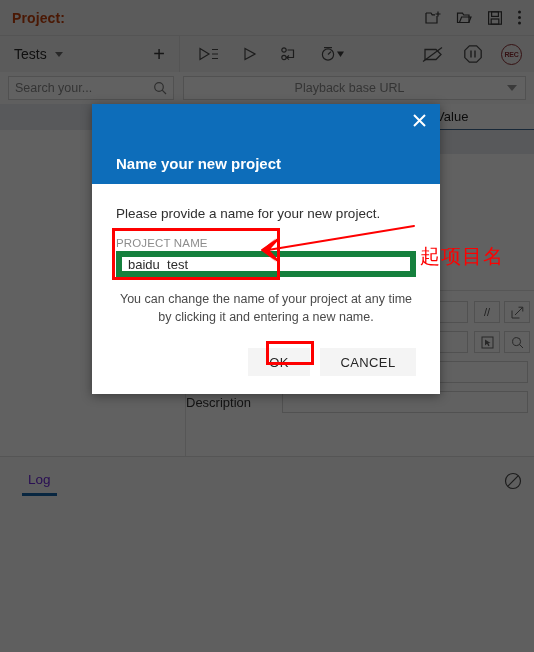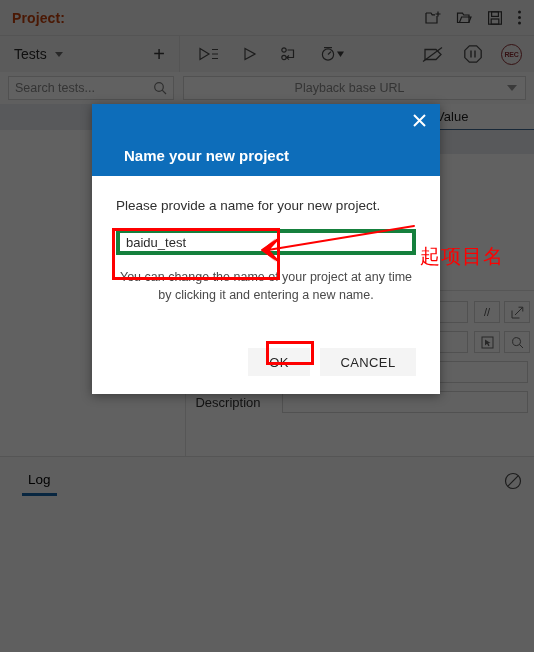--- a/index.html
+++ b/index.html
@@ -178,21 +178,21 @@
     background: #fff;
     padding-top: 8px;
   }
   .d-row {
     display: flex; align-items: center;
     height: 26px;
     margin-bottom: 4px;
   }
   .d-lab {
     width: 96px;
-    text-align: center;
+    text-align: left;
     padding-right: 12px;
     font-size: 13px;
     color: #333;
   }
   .d-inp {
     flex: 1; height: 22px;
     border: 1px solid #d4d4d4;
     background: #fff;
     margin-right: 6px;
   }
@@ -211,21 +211,21 @@
     background: #fafafa;
     border-top: 1px solid #e0e0e0;
     display: flex; align-items: flex-end;
   }
   .btab {
     padding: 0 14px 9px 14px;
     font-size: 13.5px;
     color: #333;
     position: relative;
   }
-  .btab.active { color: #000000; }
+  .btab.active { color: #6d28d9; }
   .btab.active::after {
     content: "";
     position: absolute;
     left: 8px; right: 8px; bottom: 0;
     height: 3px;
     background: #1565a8;
   }
   .btab-spacer { margin-left: 14px; }
   .clear-icon { margin-left: auto; margin-right: 12px; margin-bottom: 6px; }
 
@@ -246,25 +246,25 @@
   .modal {
     position: absolute;
     left: 92px; top: 104px;
     width: 348px; height: 290px;
     background: #ffffff;
     z-index: 50;
     box-shadow: 0 2px 10px rgba(0,0,0,.4);
     display: flex; flex-direction: column;
   }
   .modal-head {
-    height: 72px;
+    height: 80px;
     background: #0d6dba;
     position: relative;
     display: flex; align-items: flex-end;
-    padding: 0 0 12px 32px;
+    padding: 0 0 12px 24px;
   }
   .modal-title {
     color: #fff;
     font-size: 15px;
     font-weight: bold;
   }
   .modal-close {
     position: absolute;
     right: 10px; top: 5px;
     width: 22px; height: 22px;
@@ -287,21 +287,21 @@
   .field-label {
     font-size: 11.5px;
     color: #8d8d8d;
     letter-spacing: .15px;
     display: block;
     margin-bottom: 2px;
   }
   .field-input {
     width: 100%;
     height: 26px;
-    border: 4px solid #15803d;
+    border: 6px solid #15803d;
     background: #fff;
     font-size: 13px;
     color: #2b2b2b;
     padding: 0 6px;
     font-family: "Liberation Sans", sans-serif;
   }
   .modal-help {
     font-size: 12.5px;
     color: #4a4a4a;
     line-height: 1.42;
@@ -437,21 +437,21 @@
               <path d="M6.4 1.8h7.2l4.6 4.6v7.2l-4.6 4.6H6.4l-4.6-4.6V6.4Z" fill="none" stroke="#4a4a4a" stroke-width="1.3"></path>
               <path d="M8 6.6v6.8M12 6.6v6.8" stroke="#4a4a4a" stroke-width="1.4"></path>
             </svg>
         </span>
         <span class="rec-btn">REC</span>
       </div>
     </div>
 
     <div class="searchrow">
       <div class="search-box">
-        <span class="ph">Search tests...</span>
+        <span class="ph">Search your...</span>
         <span class="icn">
           <svg width="14" height="14" viewBox="0 0 14 14">
               <circle cx="6" cy="6" r="4.3" fill="none" stroke="#7a7a7a" stroke-width="1.2"></circle>
               <path d="M9.2 9.2 L13 13" stroke="#7a7a7a" stroke-width="1.2"></path>
             </svg>
         </span>
       </div>
       <div class="url-box">
         <span class="ph">Playback base URL</span>
         <span class="caret-lg"></span>
@@ -533,20 +533,21 @@
         <svg width="15" height="15" viewBox="0 0 15 15">
             <path d="M2 2 L13 13 M13 2 L2 13" stroke="#ffffff" stroke-width="2"></path>
           </svg>
       </span>
     </div>
 
     <div class="modal-body">
       <div class="modal-text">Please provide a name for your new project.</div>
 
       <div class="field-wrap">
+        <label class="field-label">PROJECT NAME</label>
         <input class="field-input" type="text" value="baidu_test" style="">
       </div>
 
       <div class="modal-help">You can change the name of your project at any time by clicking it and entering a new name.</div>
     </div>
 
     <div class="modal-actions">
       <button class="mbtn">OK</button>
       <button class="mbtn cancel">CANCEL</button>
     </div>

